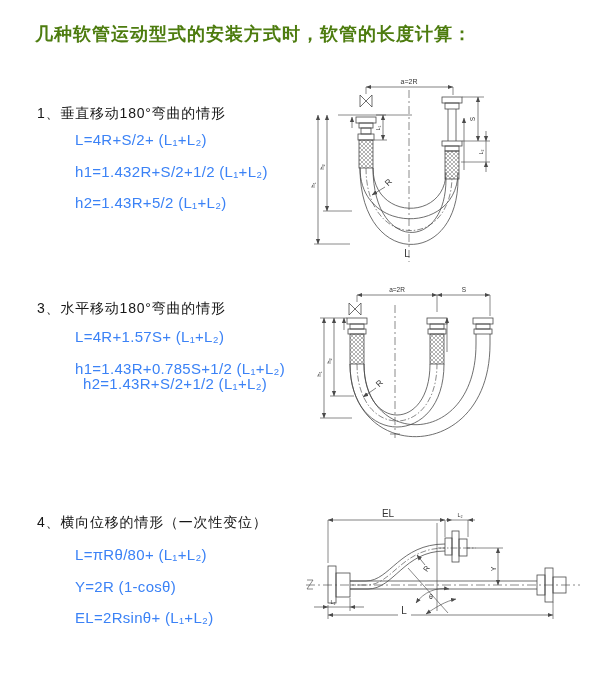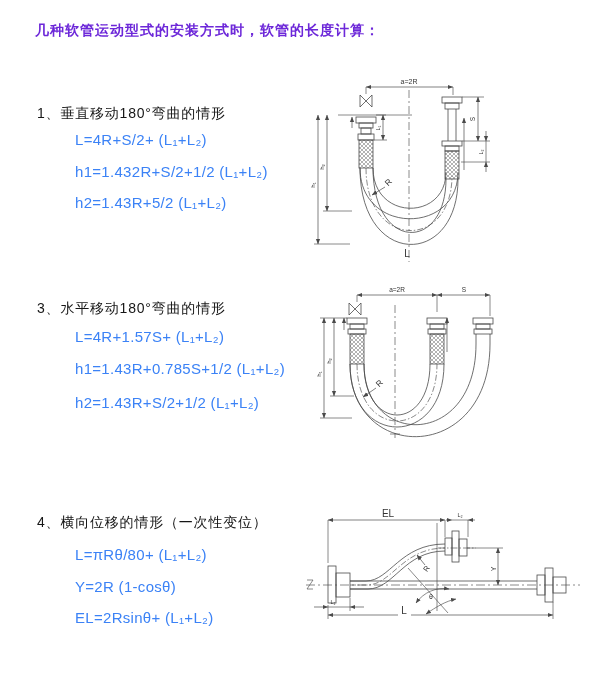--- a/index.html
+++ b/index.html
@@ -3,21 +3,21 @@
 <meta charset="utf-8">
 <style>
   html,body{margin:0;padding:0;}
   body{
     width:600px;height:675px;position:relative;background:#ffffff;
     font-family:"Liberation Sans","DejaVu Sans",sans-serif;
     color:#1a1a1a;overflow:hidden;
   }
   .abs{position:absolute;}
   .page-title{
-    left:35px;top:22px;font-size:14px;font-weight:bold;letter-spacing:1px;color:#6d28d9;
+    left:35px;top:22px;font-size:18px;font-weight:bold;letter-spacing:1px;color:#4d7c0f;
   }
   .sec-heading{
     font-size:14px;font-weight:normal;letter-spacing:0.8px;color:#161616;left:37px;
   }
   .formula{
     font-size:15px;letter-spacing:0.3px;color:#3b82f6;left:75px;white-space:pre;
   }
   svg{position:absolute;overflow:visible;}
   svg text{font-family:"Liberation Sans","DejaVu Sans",sans-serif;fill:#333;stroke:none;}
   .thin{stroke-width:0.65;}
@@ -29,21 +29,21 @@
 <div class="abs page-title">几种软管运动型式的安装方式时，软管的长度计算：</div>
 
 <div class="abs sec-heading" style="top:105px;">1、垂直移动180°弯曲的情形</div>
 <div class="abs formula" style="top:131px;">L=4R+S/2+ (L₁+L₂)</div>
 <div class="abs formula" style="top:163px;">h1=1.432R+S/2+1/2 (L₁+L₂)</div>
 <div class="abs formula" style="top:194px;">h2=1.43R+5/2 (L₁+L₂)</div>
 
 <div class="abs sec-heading" style="top:300px;">3、水平移动180°弯曲的情形</div>
 <div class="abs formula" style="top:328px;">L=4R+1.57S+ (L₁+L₂)</div>
 <div class="abs formula" style="top:360px;">h1=1.43R+0.785S+1/2 (L₁+L₂)</div>
-<div class="abs formula" style="top:394px;">h2=1.43R+S/2+1/2 (L₁+L₂)</div>
+<div class="abs formula" style="top:375px;margin-left:8px;">h2=1.43R+S/2+1/2 (L₁+L₂)</div>
 
 <div class="abs sec-heading" style="top:514px;">4、横向位移的情形（一次性变位）</div>
 <div class="abs formula" style="top:546px;">L=πRθ/80+ (L₁+L₂)</div>
 <div class="abs formula" style="top:578px;">Y=2R (1-cosθ)</div>
 <div class="abs formula" style="top:609px;">EL=2Rsinθ+ (L₁+L₂)</div>
 
 <svg style="left:305px;top:70px;" width="265" height="195" viewBox="305 70 265 195">
   <defs>
     <marker id="ah" viewBox="0 0 10 10" refX="9.5" refY="5" markerWidth="8" markerHeight="8" orient="auto-start-reverse">
       <path d="M0,1 L10,5 L0,9 z" fill="#4a4a4a"></path>

